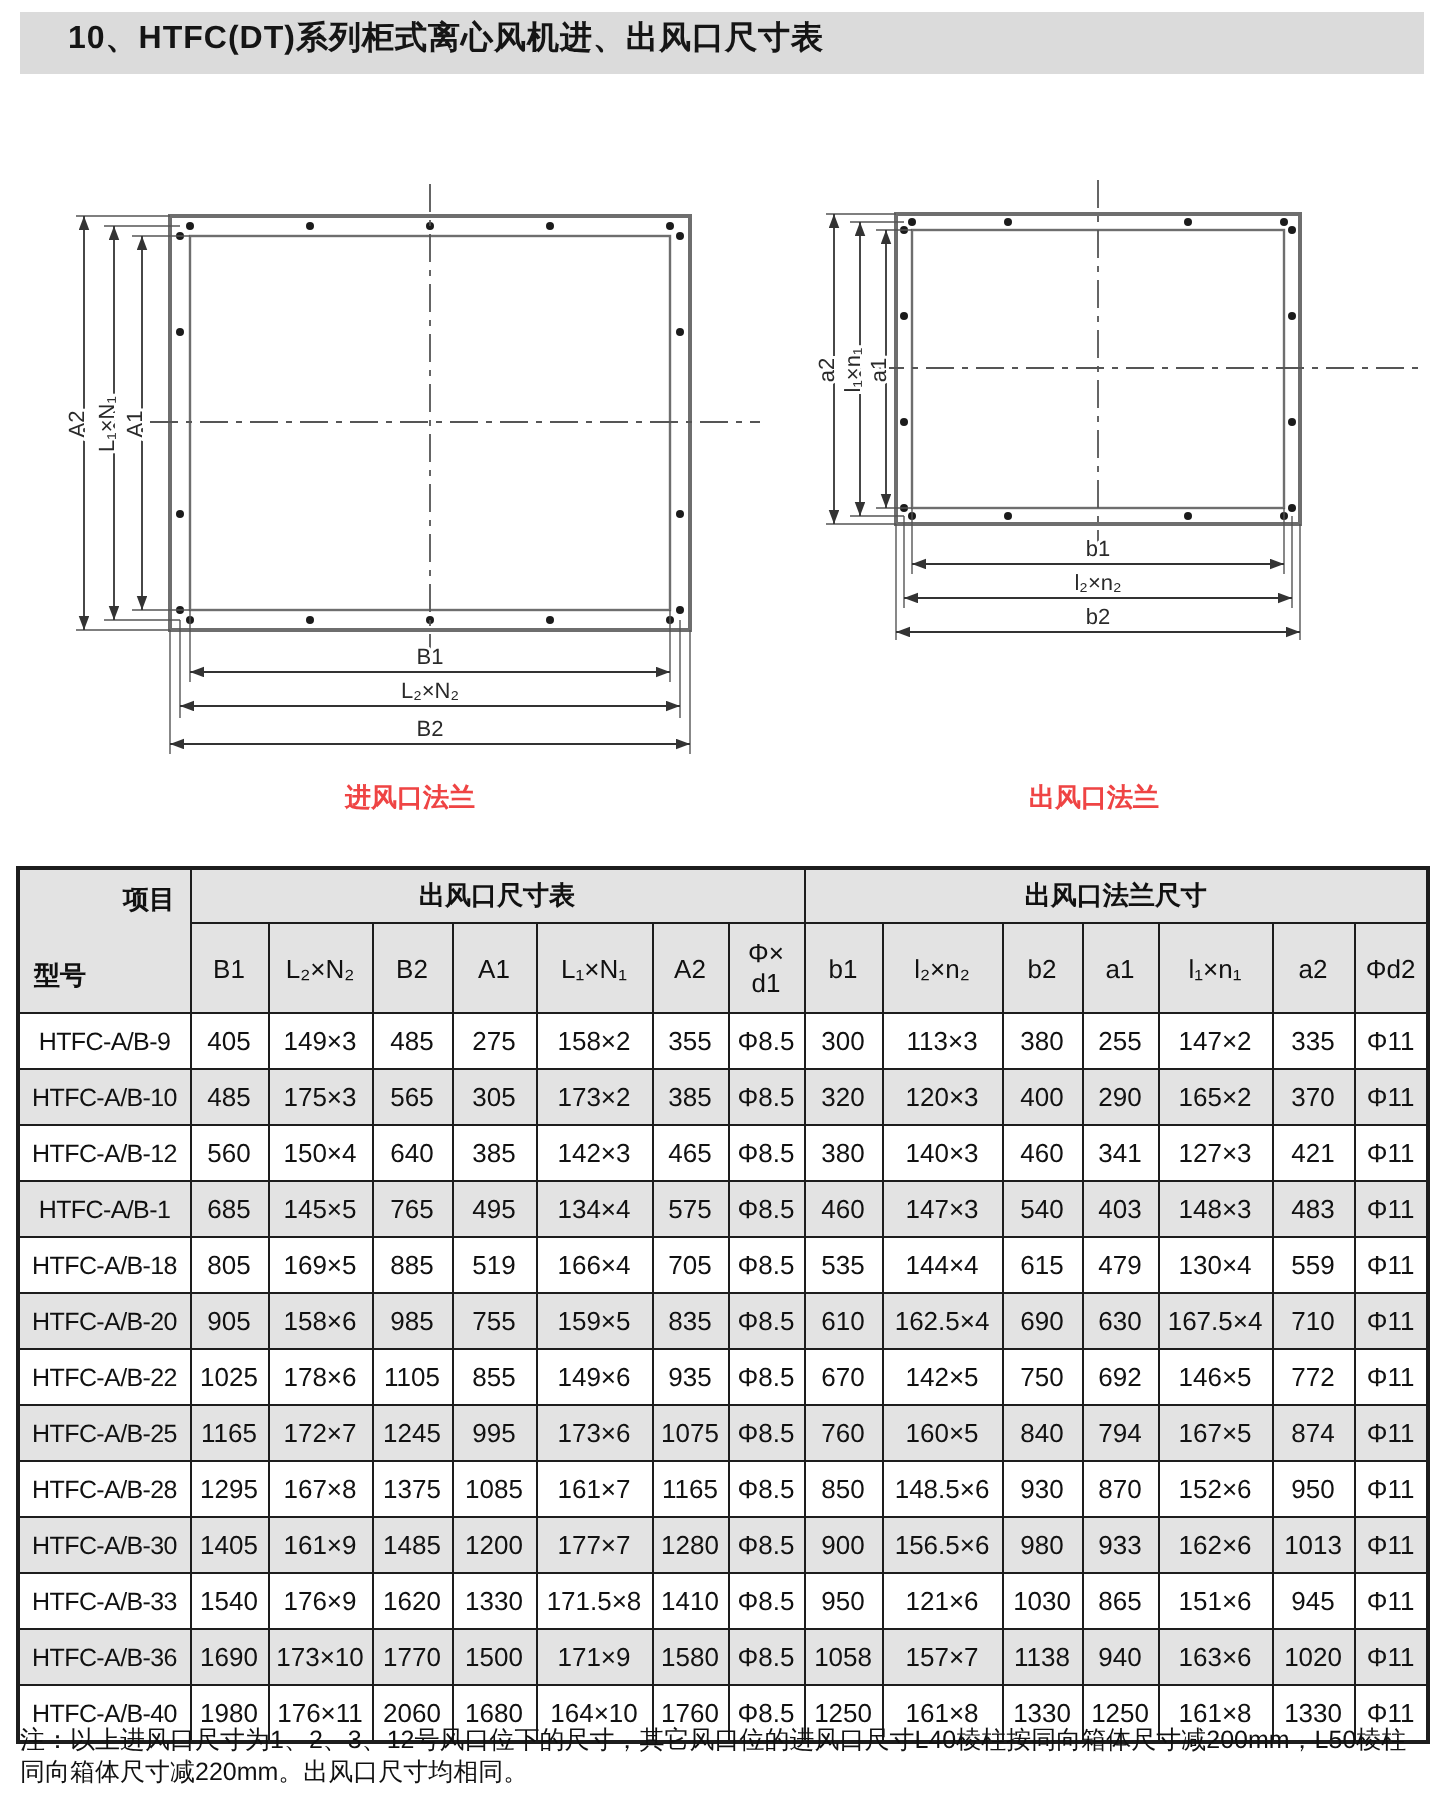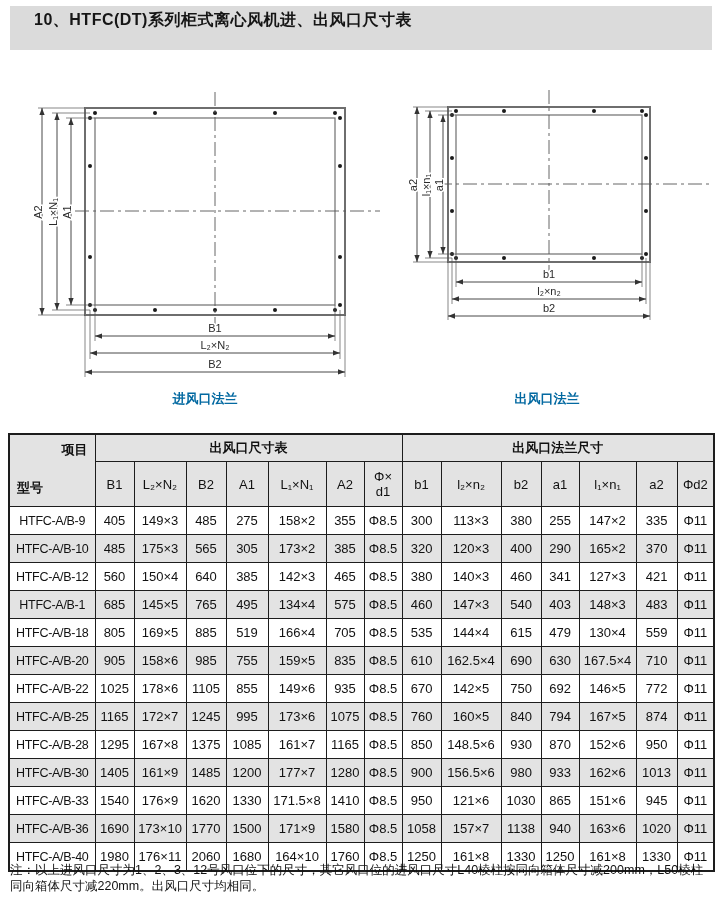--- a/index.html
+++ b/index.html
@@ -1,24 +1,24 @@
 <!DOCTYPE html>
 <html><head>
 <meta charset="utf-8">
 <style>
   html,body{margin:0;padding:0;}
   body{background:#ffffff;font-family:"Liberation Sans","DejaVu Sans",sans-serif;color:#111;}
   .page{position:relative;width:720px;height:904px;background:#ffffff;overflow:hidden;}
 
-  .title-bar{position:absolute;left:10px;top:6px;width:702px;height:44px;background:#dbdbdb;}
+  .title-bar{position:absolute;left:10px;top:6px;width:702px;height:31px;background:#dbdbdb;}
   .title-bar .title{display:block;padding-left:24px;line-height:28px;font-size:16px;font-weight:bold;color:#151515;letter-spacing:0.5px;}
 
   .diag-svg{position:absolute;}
   .diag-svg text{font-family:"Liberation Sans","DejaVu Sans",sans-serif;font-size:11px;fill:#2a2a2a;}
-  .caption{position:absolute;width:110px;text-align:center;font-size:13px;font-weight:bold;color:#0369a1;}
+  .caption{position:absolute;width:110px;text-align:center;font-size:13px;font-weight:bold;color:#ef4444;}
   .caption.inlet{left:150px;top:390px;}
   .caption.outlet{left:492px;top:390px;}
 
   table.dim-table{position:absolute;left:8px;top:433px;width:705px;border-collapse:collapse;table-layout:fixed;border:2px solid #1d1d1d;}
   .dim-table th,.dim-table td{border:1px solid #1d1d1d;text-align:center;vertical-align:middle;padding:0;font-size:13px;color:#111;overflow:hidden;}
   .dim-table thead th{background:#e3e3e3;font-weight:normal;white-space:pre-line;}
   .dim-table thead .group-row th{height:26px;font-weight:bold;font-size:13px;}
   .dim-table thead .col-row th{height:44px;}
   .dim-table tbody td{height:27px;background:#ffffff;}
   .dim-table tbody tr.alt td{background:#e3e3e3;}

